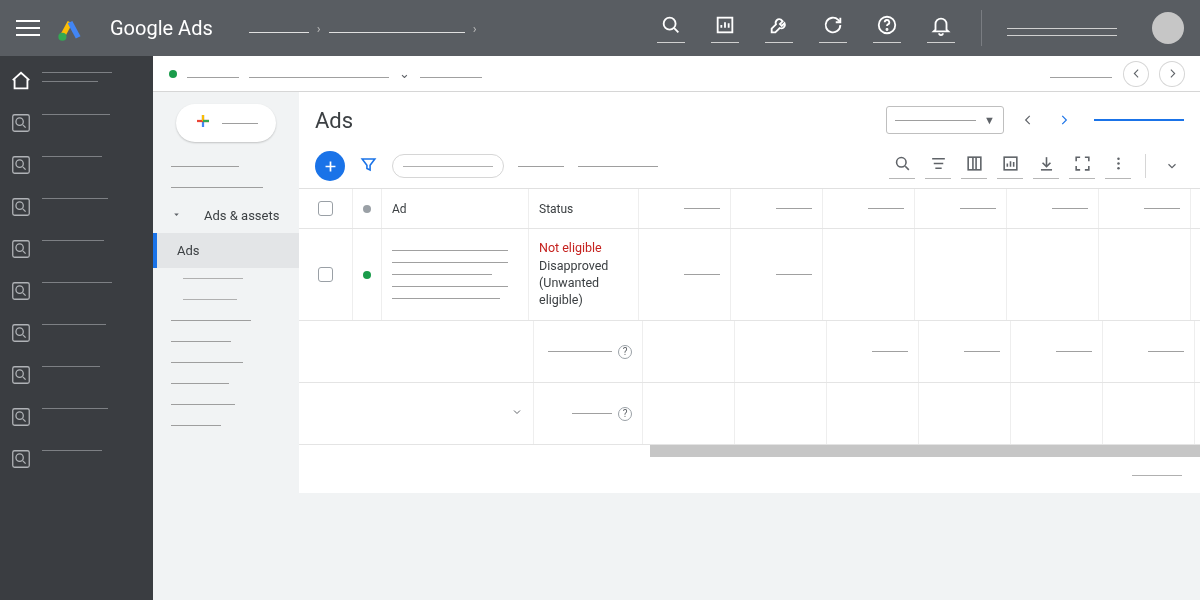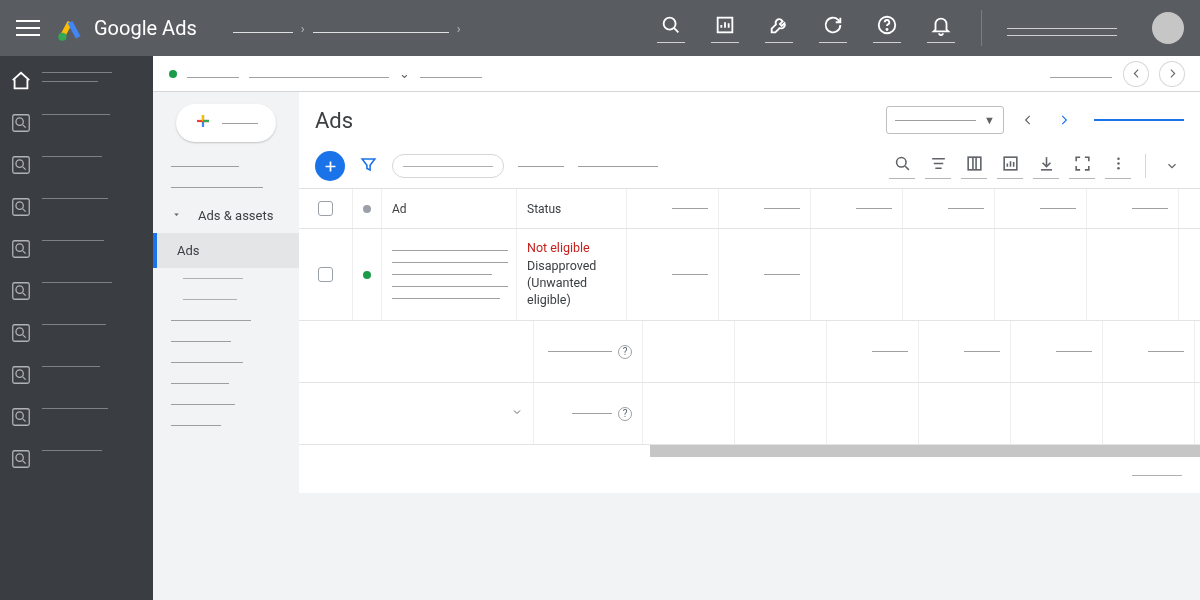--- a/index.html
+++ b/index.html
@@ -4,21 +4,21 @@
 <style>
 * { margin: 0; padding: 0; box-sizing: border-box; font-family: Roboto, Arial, sans-serif; }
 body { background: #f1f3f4; overflow: hidden; }
 
 .header {
   height: 56px; background: #595d62; display: flex; align-items: center;
   padding: 0 16px; gap: 16px; color: #fff;
 }
 .hamburger { width: 24px; height: 24px; cursor: pointer; display:flex; flex-direction:column; justify-content:center; gap:5px; }
 .hamburger span { height:2px; background:#fff; }
-.logo { display:flex; align-items:center; gap:10px; }
+.logo { display:flex; align-items:center; gap:26px; }
 .logo svg { width:28px; height:28px; }
 .logo-text { font-size:20px; font-weight:400; }
 .breadcrumb { display:flex; align-items:center; gap:8px; margin-left:20px; }
 .bc-seg { height:10px; border-bottom:1px solid #e0e0e0; }
 .chev { color:#bbb; font-size:13px; }
 .header-spacer { flex:1; }
 .header-icons { display:flex; align-items:center; gap:14px; }
 .hicon { width:40px; display:flex; flex-direction:column; align-items:center; gap:6px; cursor:pointer;}
 .hicon-line { width:28px; height:0; border-bottom:1px solid #d0d0d0; }
 .hicon svg { width:22px; height:22px; }
@@ -41,21 +41,21 @@
 .sb-seg { height:8px; border-bottom:1px solid #a0a0a0; }
 .scope-right { margin-left:auto; display:flex; align-items:center; gap:12px;}
 .circbtn { width:24px; height:24px; border-radius:50%; background:#fff; box-shadow:0 0 0 1px #d6d6d6; display:flex; align-items:center; justify-content:center; cursor:pointer;}
 .circbtn svg{width:13px;height:13px;}
 
 .page { flex:1; display:flex; min-height:0;}
 .secondary { width:146px; background:#f1f3f4; padding:12px 0; display:flex; flex-direction:column;}
 .newpill { margin:0 auto 14px; width:100px; height:38px; border-radius:19px; background:#fff; box-shadow:0 1px 2px rgba(0,0,0,.2); display:flex; align-items:center; justify-content:center; gap:10px; cursor:pointer;}
 .plus-multi svg{width:18px;height:18px;}
 .pill-line { width:36px; height:0; border-bottom:1px solid #9e9e9e;}
-.sec-item { padding:10px 18px; font-size:13px; color:#3c4043; cursor:pointer; display:flex; align-items:center; gap:16px;}
+.sec-item { padding:10px 18px; font-size:13px; color:#3c4043; cursor:pointer; display:flex; align-items:center; gap:22px;}
 .sec-item.plain span.bar { display:block; border-bottom:1px solid #9e9e9e; width:70px;}
 .sec-expander svg{width:11px;height:11px;}
 .sec-item.active { background:#e3e5e7; border-left:4px solid #1a73e8; padding-left:20px;}
 .sec-sub { padding:10px 30px; }
 .sec-sub span{ border-bottom:1px solid #b0b0b0; display:block;}
 
 .content { flex:1; background:#f1f3f4; display:flex; flex-direction:column; min-width:0;}
 .card { background:#fff; margin:0; display:flex; flex-direction:column; min-width:0;}
 .card-head { display:flex; align-items:center; padding:14px 16px 10px; gap:12px;}
 .card-title { font-size:22px; color:#3c4043; font-weight:400; }
@@ -80,21 +80,21 @@
 .tline{width:26px;height:0;border-bottom:1px solid #b6b6b6;}
 .tvsep{width:1px;height:24px;background:#d6d6d6;margin:0 4px;}
 
 .grid { overflow-x:auto; border-top:1px solid #e0e0e0;}
 .gtable { min-width:1170px; }
 .grow { display:flex; border-bottom:1px solid #e4e4e4; min-height:40px; align-items:stretch;}
 .gcell { border-right:1px solid #eee; padding:10px 10px; font-size:12.5px; color:#3c4043; display:flex; flex-direction:column; justify-content:center; gap:3px;}
 .gcell:last-child{border-right:none;}
 .col-cb{width:54px;align-items:center;justify-content:center;}
 .col-dot{width:28px;align-items:center;justify-content:center;border-right:none;}
-.col-ad{width:136px;border-left:1px solid #eee;}
+.col-ad{width:148px;border-left:1px solid #eee;}
 .col-status{width:110px;}
 .col-m{width:92px;align-items:flex-end;}
 .cb{width:15px;height:15px;border:1.5px solid #9aa0a6;border-radius:3px;cursor:pointer;}
 .hdot{width:8px;height:8px;border-radius:50%;background:#9aa0a6;}
 .ghead .gcell{font-size:12px;color:#3c4043;}
 .ad-lines span{display:block;height:0;border-bottom:1px solid #a0a0a0;margin:4px 0;}
 .status-ne{color:#c5221f;font-size:12.5px;}
 .status-sub{color:#3c4043;font-size:12.5px;line-height:1.35;}
 .mval{height:0;border-bottom:1px solid #a0a0a0;width:36px;}
 .summary-lbl{display:flex;align-items:center;gap:6px;justify-content:flex-end;}

